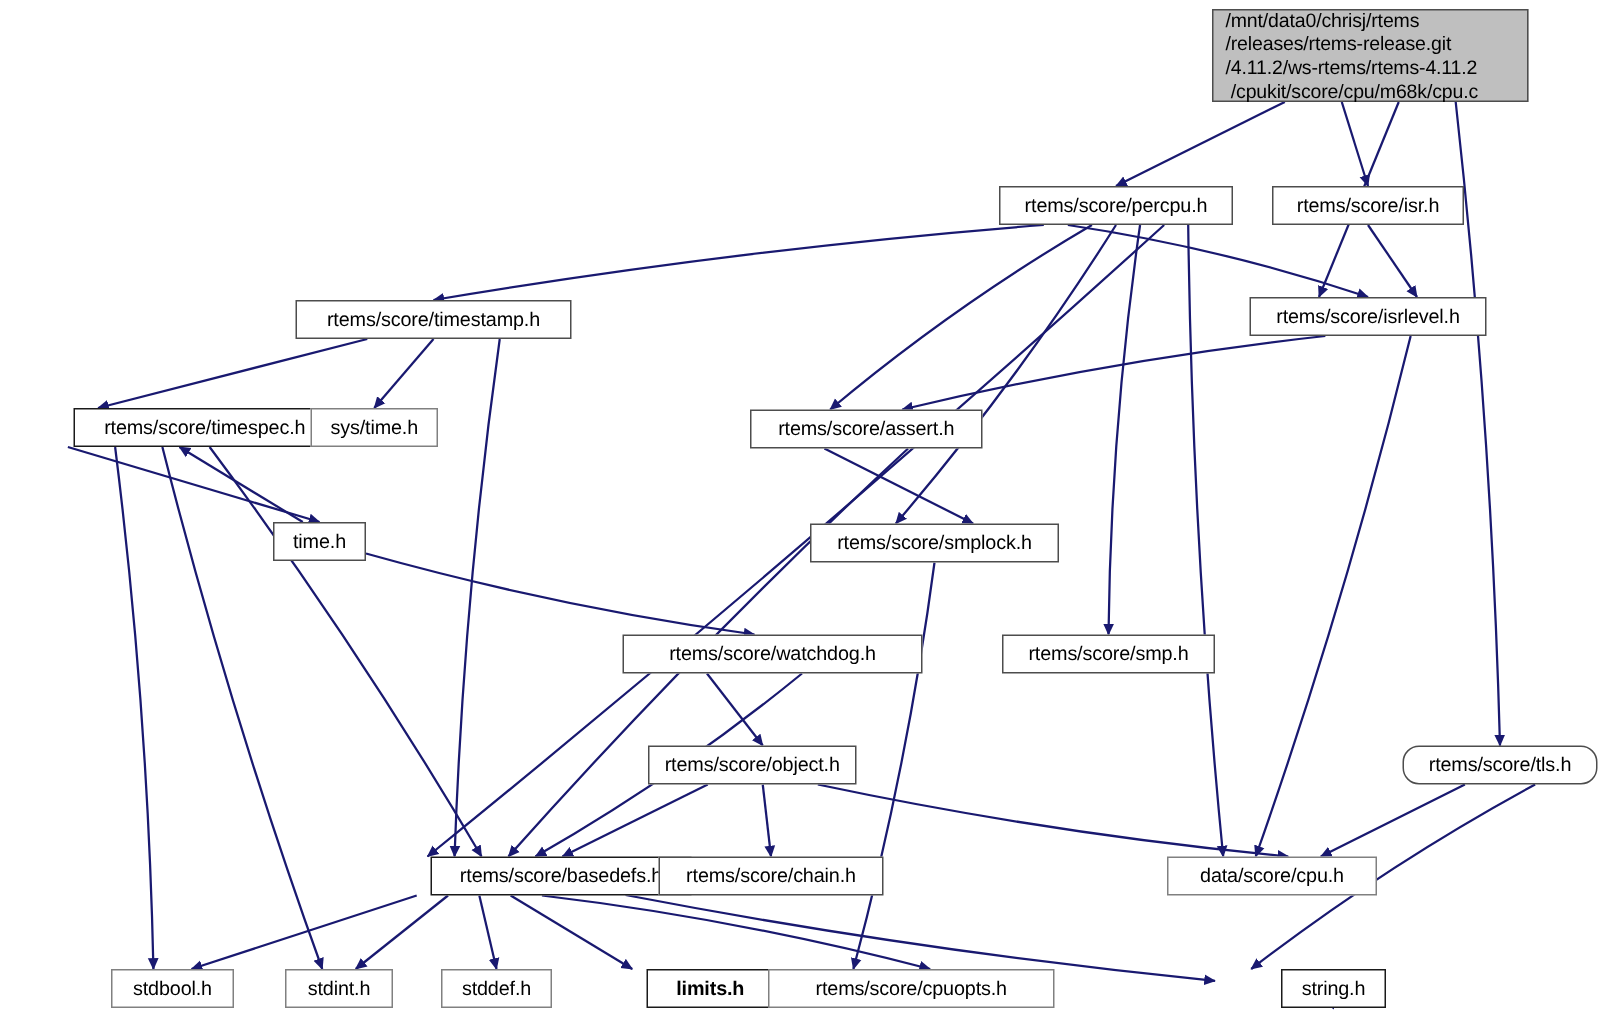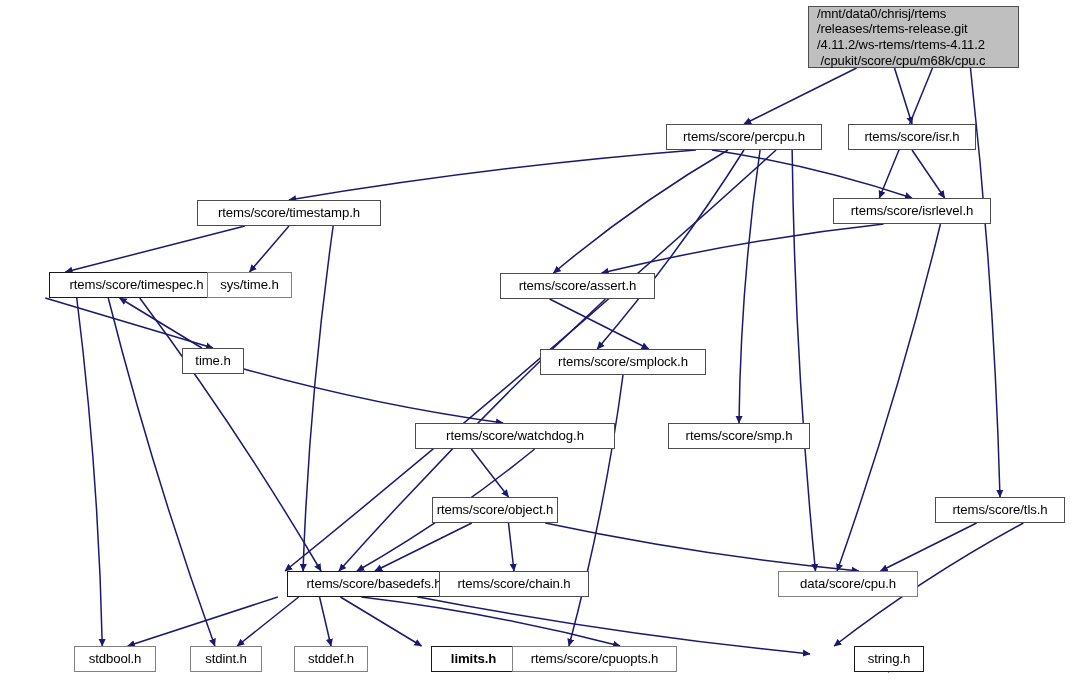--- a/index.html
+++ b/index.html
@@ -203,25 +203,25 @@
       <div class="gnode solid" style="left: 848px; top: 124px; width: 128px; height: 26px;"><span class="lbl">rtems/score/isr.h</span></div>
       <div class="gnode solid" style="left: 833px; top: 198px; width: 158px; height: 26px;"><span class="lbl">rtems/score/isrlevel.h</span></div>
       <div class="gnode solid" style="left: 197px; top: 200px; width: 184px; height: 26px;"><span class="lbl">rtems/score/timestamp.h</span></div>
       <div class="gnode strong" style="left: 5px; top: 272px; width: 175px; height: 26px;"><span class="lbl">rtems/score/timespec.h</span></div>
       <div class="gnode light" style="left: 207px; top: 272px; width: 85px; height: 26px;"><span class="lbl">sys/time.h</span></div>
       <div class="gnode solid" style="left: 500px; top: 273px; width: 155px; height: 26px;"><span class="lbl">rtems/score/assert.h</span></div>
       <div class="gnode solid" style="left: 182px; top: 348px; width: 62px; height: 26px;"><span class="lbl">time.h</span></div>
       <div class="gnode solid" style="left: 540px; top: 349px; width: 166px; height: 26px;"><span class="lbl">rtems/score/smplock.h</span></div>
       <div class="gnode solid" style="left: 415px; top: 423px; width: 200px; height: 26px;"><span class="lbl">rtems/score/watchdog.h</span></div>
       <div class="gnode solid" style="left: 668px; top: 423px; width: 142px; height: 26px;"><span class="lbl">rtems/score/smp.h</span></div>
-      <div class="gnode solid" style="left: 432px; top: 497px; width: 126px; height: 26px; justify-content: flex-end;"><span class="lbl">rtems/score/object.h</span></div>
-      <div class="gnode solid" style="left: 935px; top: 497px; width: 130px; height: 26px;"><span class="lbl">rtems/score/tls.h</span></div>
+      <div class="gnode solid" style="left: 432px; top: 497px; width: 139px; height: 26px; justify-content: flex-end;"><span class="lbl">rtems/score/object.h</span></div>
+      <div class="gnode solid" style="left: 935px; top: 497px; width: 130px; height: 26px; border-radius: 11px;"><span class="lbl">rtems/score/tls.h</span></div>
       <div class="gnode strong" style="left: 243px; top: 571px; width: 174px; height: 26px;"><span class="lbl">rtems/score/basedefs.h</span></div>
       <div class="gnode solid" style="left: 439px; top: 571px; width: 150px; height: 26px;"><span class="lbl">rtems/score/chain.h</span></div>
       <div class="gnode light" style="left: 778px; top: 571px; width: 140px; height: 26px;"><span class="lbl">data/score/cpu.h</span></div>
       <div class="gnode light" style="left: 74px; top: 646px; width: 82px; height: 26px;"><span class="lbl">stdbool.h</span></div>
       <div class="gnode light" style="left: 190px; top: 646px; width: 72px; height: 26px;"><span class="lbl">stdint.h</span></div>
       <div class="gnode light" style="left: 294px; top: 646px; width: 74px; height: 26px;"><span class="lbl">stddef.h</span></div>
       <div class="gnode strong" style="left: 387px; top: 646px; width: 85px; height: 26px; font-weight: bold;"><span class="lbl">limits.h</span></div>
-      <div class="gnode light" style="left: 512px; top: 646px; width: 165px; height: 26px;"><span class="lbl">rtems/score/cpuopts.h</span></div>
+      <div class="gnode light" style="left: 512px; top: 646px; width: 191px; height: 26px;"><span class="lbl">rtems/score/cpuopts.h</span></div>
       <div class="gnode strong" style="left: 810px; top: 646px; width: 70px; height: 26px;"><span class="lbl">string.h</span></div>
     </div>
 </div>
 
 </body></html>

